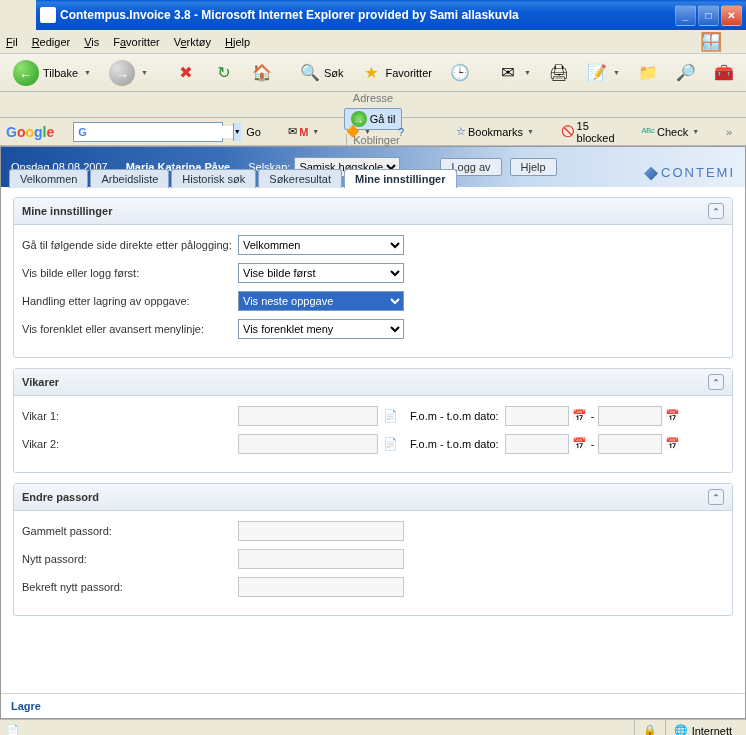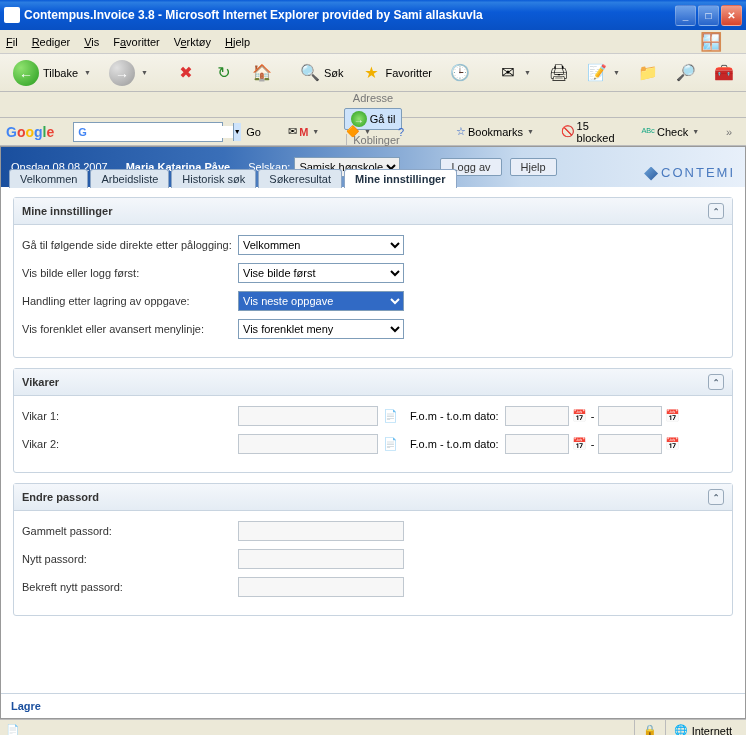--- a/index.html
+++ b/index.html
@@ -1,19 +1,19 @@
 <!DOCTYPE html>
 <html><head>
 <meta charset="utf-8">
 <style>
 * { box-sizing: border-box; margin: 0; padding: 0; }
 body { font-family: Tahoma, Arial, sans-serif; font-size: 11px; background: #ece9d8; width: 746px; height: 735px; overflow: hidden; }
 
 
-.titlebar { height: 30px; background: linear-gradient(to bottom, #0a5ad6 0%, #2b7de1 8%, #0a5ad6 40%, #0850c3 100%); display: flex; align-items: center; padding: 0 4px; color: white; }
+.titlebar { height: 30px; background: linear-gradient(to bottom, #0a5ad6 0%, #2b7de1 8%, #0a5ad6 40%, #0850c3 100%); display: flex; align-items: center; padding: 0 4px; color: white; margin-left: 36px; }
 .titlebar .icon { width: 16px; height: 16px; background:#fff; border-radius:2px; margin-right:4px; display:inline-block;}
 .titlebar .title { flex: 1; font-weight: bold; font-size: 12px; }
 .winbtns { display: flex; gap: 2px; }
 .winbtn { width: 21px; height: 21px; border-radius: 3px; border: 1px solid #fff3; display:flex; align-items:center; justify-content:center; font-family: Arial; font-size: 10px; font-weight:bold; color:white; }
 .winbtn.min, .winbtn.max { background: linear-gradient(to bottom, #6fa2e8, #2664cb); }
 .winbtn.close { background: linear-gradient(to bottom, #f19b87, #d7442b); }
 
 
 .menubar { height: 24px; background: #ece9d8; border-bottom: 1px solid #ccc; display: flex; align-items: center; padding: 0 6px; }
 .menubar span { margin-right: 14px; cursor: default; }

